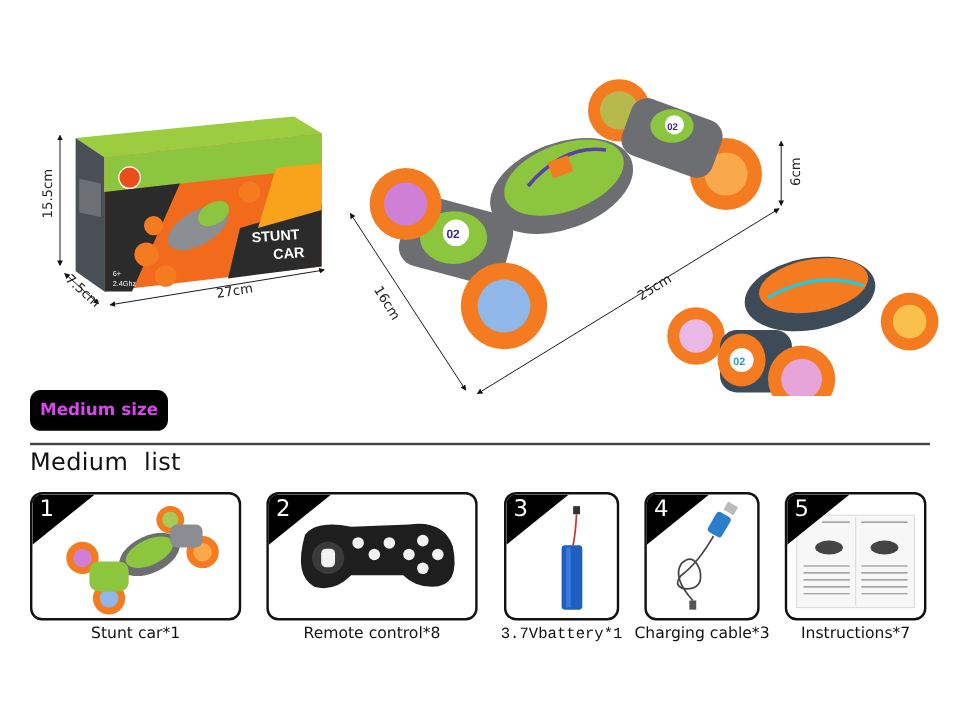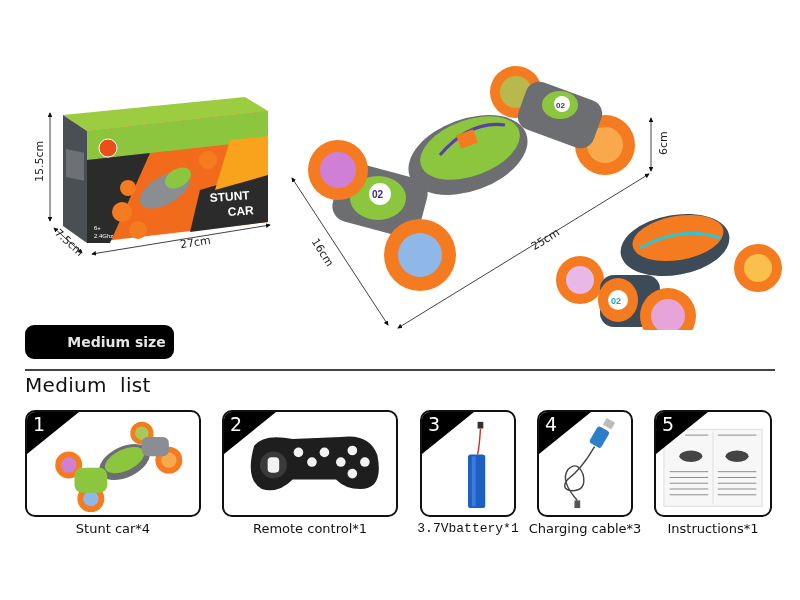--- a/index.html
+++ b/index.html
@@ -1,18 +1,18 @@
 <!DOCTYPE html>
 <html><head>
 <meta charset="utf-8">
 <style>
   html,body{margin:0;padding:0;background:#fff;}
   body{width:800px;height:600px;position:relative;overflow:hidden;font-family:"DejaVu Sans","Liberation Sans",sans-serif;color:#111;}
   .dim-label{position:absolute;font-size:11px;color:#222;white-space:nowrap;}
-  .size-badge{position:absolute;left:25px;top:325px;width:115px;height:34px;background:#000;border-radius:9px;color:#e5e5e5;font-size:14px;font-weight:bold;display:flex;align-items:center;justify-content:center;padding-left:34px;}
+  .size-badge{position:absolute;left:25px;top:325px;width:115px;height:34px;background:#000;border-radius:9px;color:#d946ef;font-size:14px;font-weight:bold;display:flex;align-items:center;justify-content:center;}
   .divider{position:absolute;left:25px;top:369px;width:750px;height:2px;background:#444;}
   .section-title{position:absolute;left:25px;top:373px;font-size:20px;color:#111;letter-spacing:0.3px;}
   .card{position:absolute;top:410px;height:107px;border:2px solid #111;border-radius:10px;background:#fff;overflow:hidden;box-sizing:border-box;}
   .card .corner{position:absolute;left:0;top:0;width:0;height:0;border-top:42px solid #000;border-right:52px solid transparent;}
   .card .num{position:absolute;left:6px;top:1px;color:#fff;font-size:19px;line-height:22px;}
   .card svg.art{position:absolute;left:0;top:0;width:100%;height:100%;}
   .caption{position:absolute;top:521px;font-size:13px;color:#111;text-align:center;white-space:nowrap;}
   svg.scene{position:absolute;left:0;top:0;}
 </style>
 </head>
@@ -132,39 +132,39 @@
     <circle cx="146" cy="50" r="14" fill="#f47b20"></circle>
       <circle cx="146" cy="50" r="8" fill="#f9a94b"></circle>
     <ellipse cx="100" cy="52" rx="28" ry="16" fill="#6d6e71" transform="rotate(-25 100 52)"></ellipse>
     <ellipse cx="100" cy="50" rx="22" ry="11" fill="#8cc63f" transform="rotate(-25 100 50)"></ellipse>
     <rect x="48" y="58" width="34" height="26" rx="8" fill="#8cc63f"></rect>
     <rect x="118" y="26" width="28" height="20" rx="6" fill="#8a8d91"></rect>
   </svg>
   <div class="corner"></div>
   <div class="num">1</div>
 </div>
-<div class="caption" style="left:25px;width:176px;">Stunt car*4</div>
+<div class="caption" style="left:25px;width:176px;">Stunt car*1</div>
 
 <div class="card" style="left:222px;width:176px;">
   <svg class="art" viewBox="0 0 176 107">
     <path d="M30,35 Q40,22 70,28 L120,26 Q150,22 158,45 Q165,80 140,80 Q125,80 115,70 L70,70 Q55,85 38,80 Q20,70 30,35 Z" fill="#1e1e1e"></path>
     <circle cx="50" cy="55" r="14" fill="#3a3a3a"></circle>
     <rect x="44" y="47" width="12" height="16" rx="4" fill="#f2f2f2"></rect>
     <circle cx="76" cy="42" r="5" fill="#f2f2f2"></circle>
     <circle cx="90" cy="52" r="5" fill="#f2f2f2"></circle>
     <circle cx="103" cy="42" r="5" fill="#f2f2f2"></circle>
     <circle cx="132" cy="40" r="5" fill="#f2f2f2"></circle>
     <circle cx="120" cy="52" r="5" fill="#f2f2f2"></circle>
     <circle cx="145" cy="52" r="5" fill="#f2f2f2"></circle>
     <circle cx="132" cy="64" r="5" fill="#f2f2f2"></circle>
   </svg>
   <div class="corner"></div>
   <div class="num">2</div>
 </div>
-<div class="caption" style="left:222px;width:176px;">Remote control*1</div>
+<div class="caption" style="left:222px;width:176px;">Remote control*8</div>
 
 <div class="card" style="left:420px;width:96px;">
   <svg class="art" viewBox="0 0 96 107">
     <rect x="58" y="10" width="6" height="7" fill="#333"></rect>
     <path d="M61,17 Q60,35 58,44" stroke="#c0392b" stroke-width="1.5" fill="none"></path>
     <rect x="48" y="44" width="18" height="56" rx="3" fill="#1f5fbf"></rect>
     <rect x="52" y="46" width="4" height="52" fill="#3b7be0"></rect>
   </svg>
   <div class="corner"></div>
   <div class="num">3</div>
@@ -200,13 +200,13 @@
         <line x1="64" y1="74" x2="104" y2="74"></line>
       <line x1="64" y1="80" x2="104" y2="80"></line>
         <line x1="64" y1="86" x2="104" y2="86"></line>
       <line x1="64" y1="24" x2="104" y2="24"></line>
         <line x1="30" y1="24" x2="54" y2="24"></line>
     </g>
   </svg>
   <div class="corner"></div>
   <div class="num">5</div>
 </div>
-<div class="caption" style="left:654px;width:118px;">Instructions*1</div>
+<div class="caption" style="left:654px;width:118px;">Instructions*7</div>
 
 </body></html>

